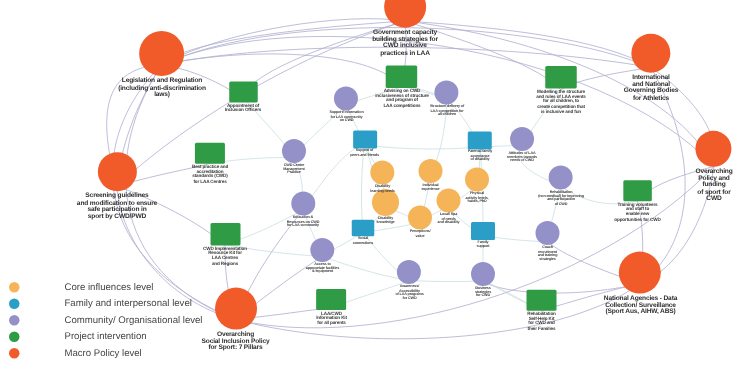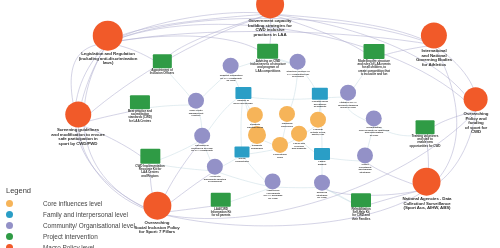--- a/index.html
+++ b/index.html
@@ -336,21 +336,20 @@
       </div>
       <div class="node mini" style="left: 318px; top: 124px;">
         <div class="shape circ" style="width: 16px; height: 16px; background: rgb(246, 180, 89);"></div>
         <div class="lbl">Physical
 activity levels,
 habits, PhD</div>
       </div>
     </div>
 
   <div id="legend">
-    <div class="ltitle">Legend</div>
     <div id="legend-rows">
         <div class="lrow">
           <span class="lsw" style="background: rgb(246, 180, 89);"></span>
           <span class="lspacer"></span>
           <span class="ltxt">Core influences level</span>
         </div>
         <div class="lrow">
           <span class="lsw" style="background: rgb(42, 158, 198);"></span>
           <span class="lspacer"></span>
           <span class="ltxt">Family and interpersonal level</span>

